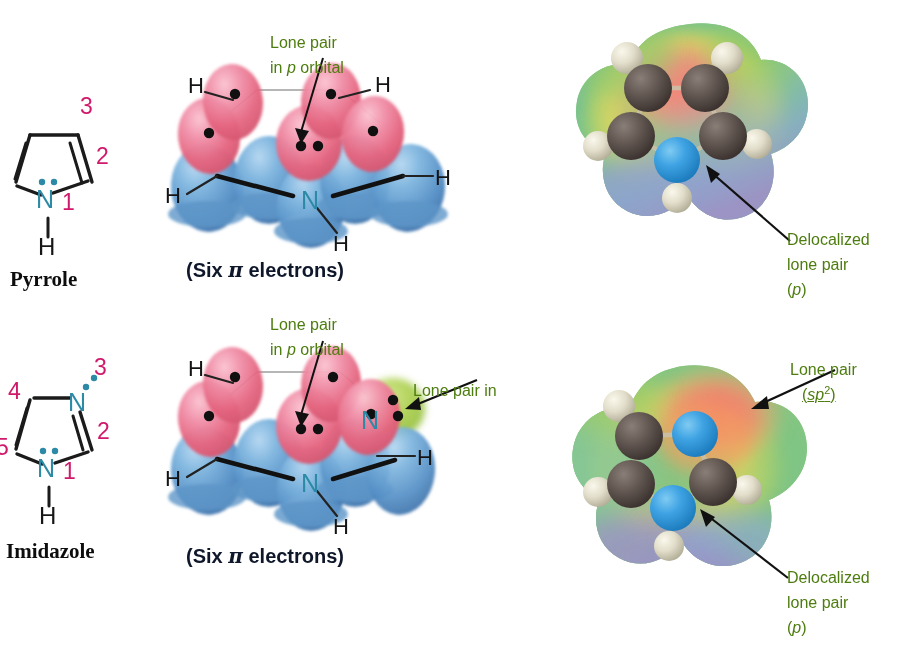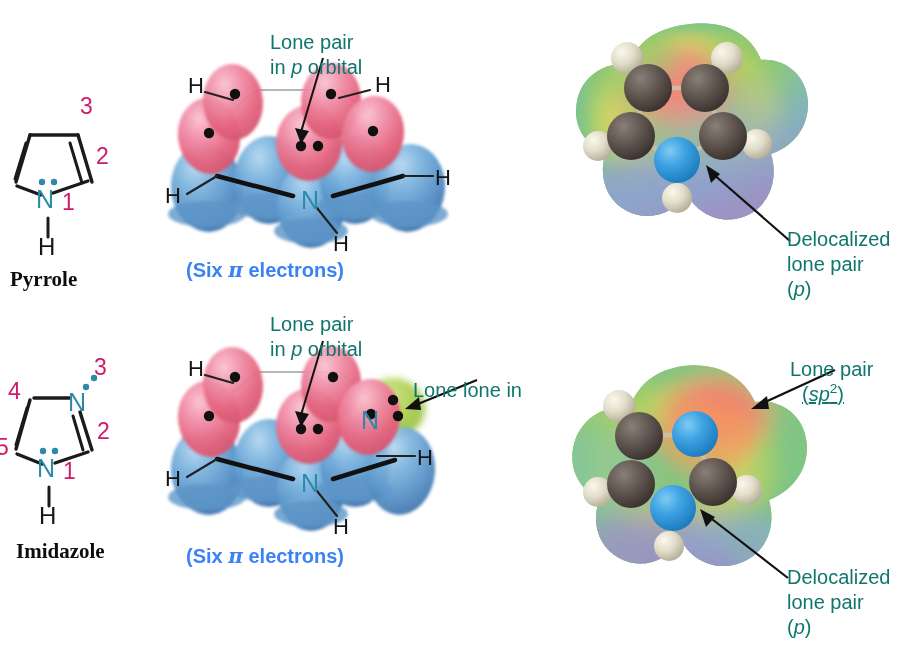--- a/index.html
+++ b/index.html
@@ -16,44 +16,44 @@
     position: relative;
     width: 909px;
     height: 647px;
     background: #ffffff;
     overflow: hidden;
   }
   .abs { position: absolute; }
 
   
   .label {
-    font-size: 20px;
+    font-size: 16px;
     line-height: 25px;
-    color: #0f766e;
+    color: #4d7c0f;
     white-space: nowrap;
     font-family: "Liberation Sans", "DejaVu Sans", sans-serif;
   }
   .label .it { font-style: italic; }
   .label sup {
     font-size: 0.68em;
     vertical-align: super;
     line-height: 0;
   }
   .cmpd-name {
     font-family: "Liberation Serif", "DejaVu Serif", serif;
     font-weight: bold;
     font-size: 21px;
     color: #0d0d0d;
     white-space: nowrap;
   }
   .six-pi {
     font-family: "Liberation Sans", "DejaVu Sans", sans-serif;
     font-weight: bold;
     font-size: 20px;
-    color: #3b82f6;
+    color: #0f172a;
     white-space: nowrap;
   }
   .six-pi .pi {
     font-family: "DejaVu Serif", "Liberation Serif", serif;
     font-style: italic;
     font-weight: bold;
   }
 
   
   .atom-N {
@@ -362,21 +362,21 @@
     <div class="abs atom-N" style="left:37px; top:104px;">N</div>
     <div class="abs atom-N" style="left:68px; top:38px;">N</div>
     <div class="abs atom-H" style="left:39px; top:152px;">H</div>
     <div class="abs ring-num" style="left:63px; top:108px;">1</div>
     <div class="abs ring-num" style="left:97px; top:68px;">2</div>
     <div class="abs ring-num" style="left:94px; top:4px;">3</div>
     <div class="abs ring-num" style="left:8px; top:28px;">4</div>
     <div class="abs ring-num" style="left:-4px; top:84px;">5</div>
   </div>
 
-  <div class="abs cmpd-name" style="left:16px; top:539px;">Imidazole</div>
+  <div class="abs cmpd-name" style="left:6px; top:539px;">Imidazole</div>
 
   <div class="abs" style="left:165px; top:308px; width:290px; height:250px;">
 
     <svg class="svg-layer" width="290" height="250" viewBox="0 0 290 250">
       <defs>
         <radialGradient id="pgP2" cx="38%" cy="26%" r="78%">
           <stop offset="0%" stop-color="#FAC2CF"></stop>
           <stop offset="34%" stop-color="#F08FA8"></stop>
           <stop offset="72%" stop-color="#E4647F"></stop>
           <stop offset="100%" stop-color="#D4556F"></stop>
@@ -473,21 +473,21 @@
     <div class="abs orb-H" style="left:252px; top:137px;">H</div>
     <div class="abs orb-H" style="left:168px; top:206px;">H</div>
   </div>
 
   <div class="abs label" style="left:270px; top:312px;">
     <div>Lone pair</div>
     <div><span>in </span><span class="it">p</span><span> orbital</span></div>
   </div>
 
   <div class="abs label" style="left:413px; top:378px;">
-    <div>Lone lone in</div>
+    <div>Lone pair in</div>
   </div>
 
   <div class="abs six-pi" style="left:186px; top:544px;"><span>(Six </span><span class="pi">π</span><span> electrons)</span></div>
 
   <div class="abs" style="left:565px; top:352px; width:250px; height:255px;">
     <svg width="250" height="255" viewBox="0 0 250 255">
       <defs>
         <radialGradient id="epmRed2" cx="50%" cy="50%" r="50%">
           <stop offset="0%" stop-color="#F4776E"></stop>
           <stop offset="55%" stop-color="#F08A70" stop-opacity="0.92"></stop>

